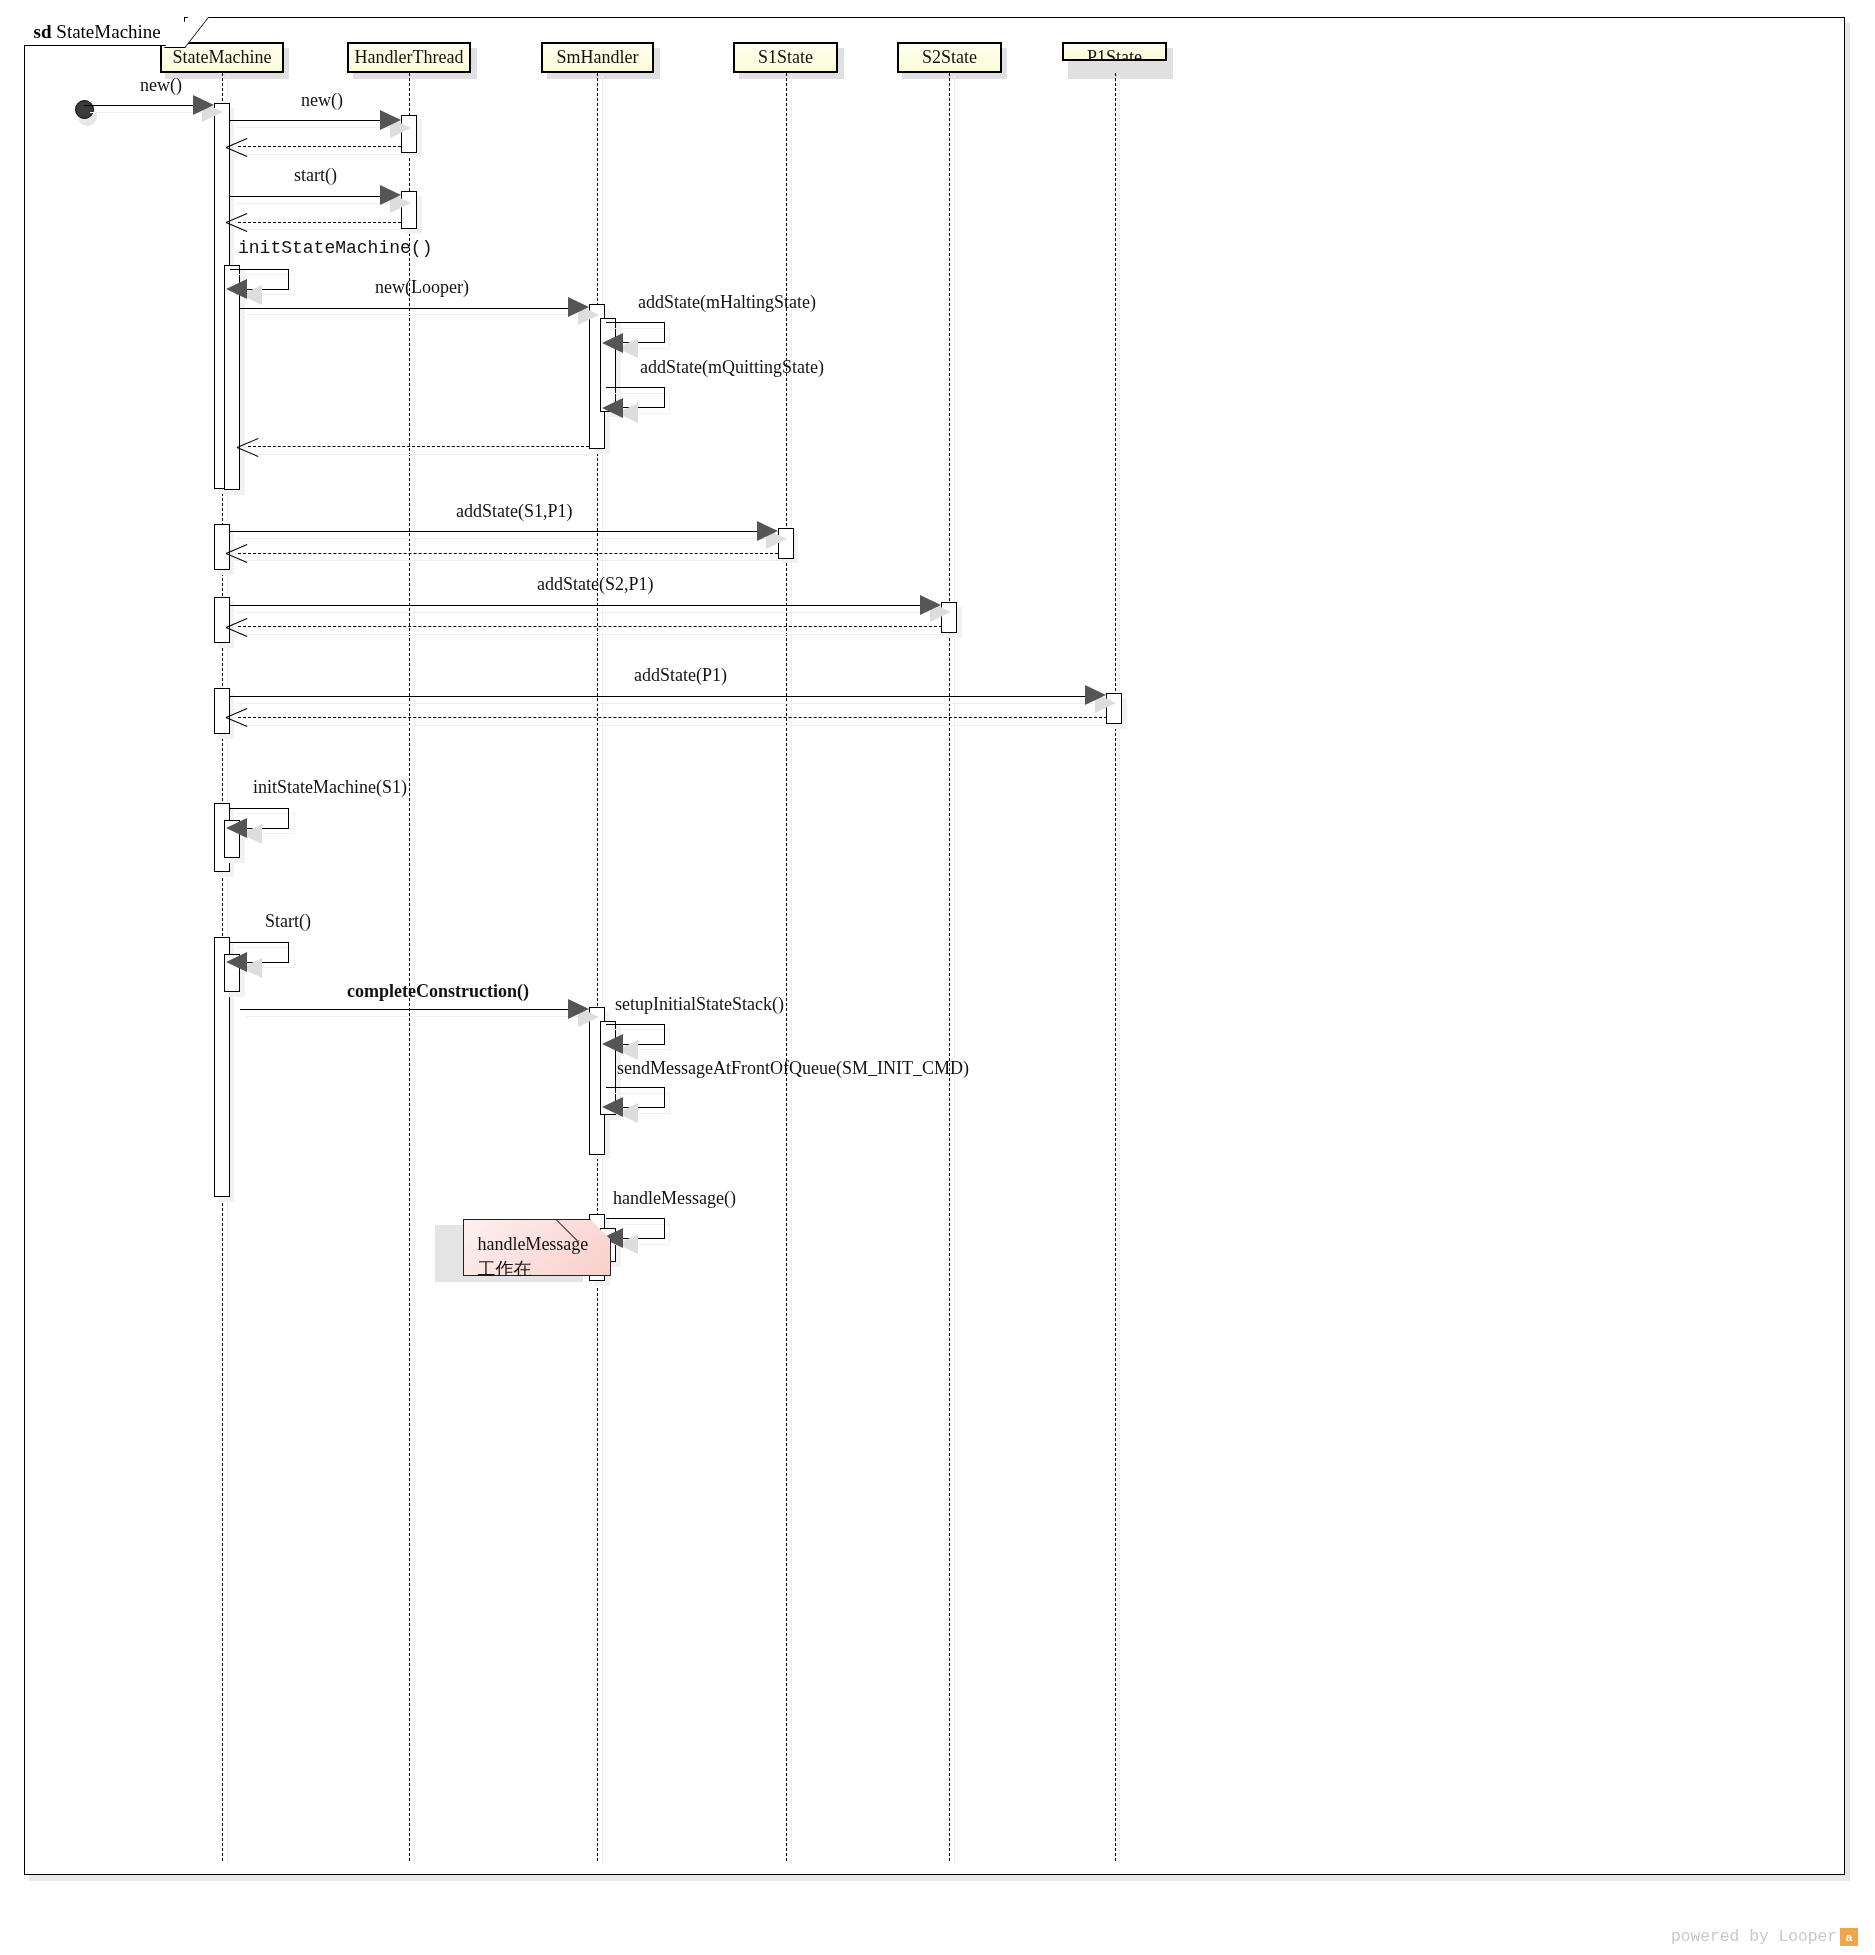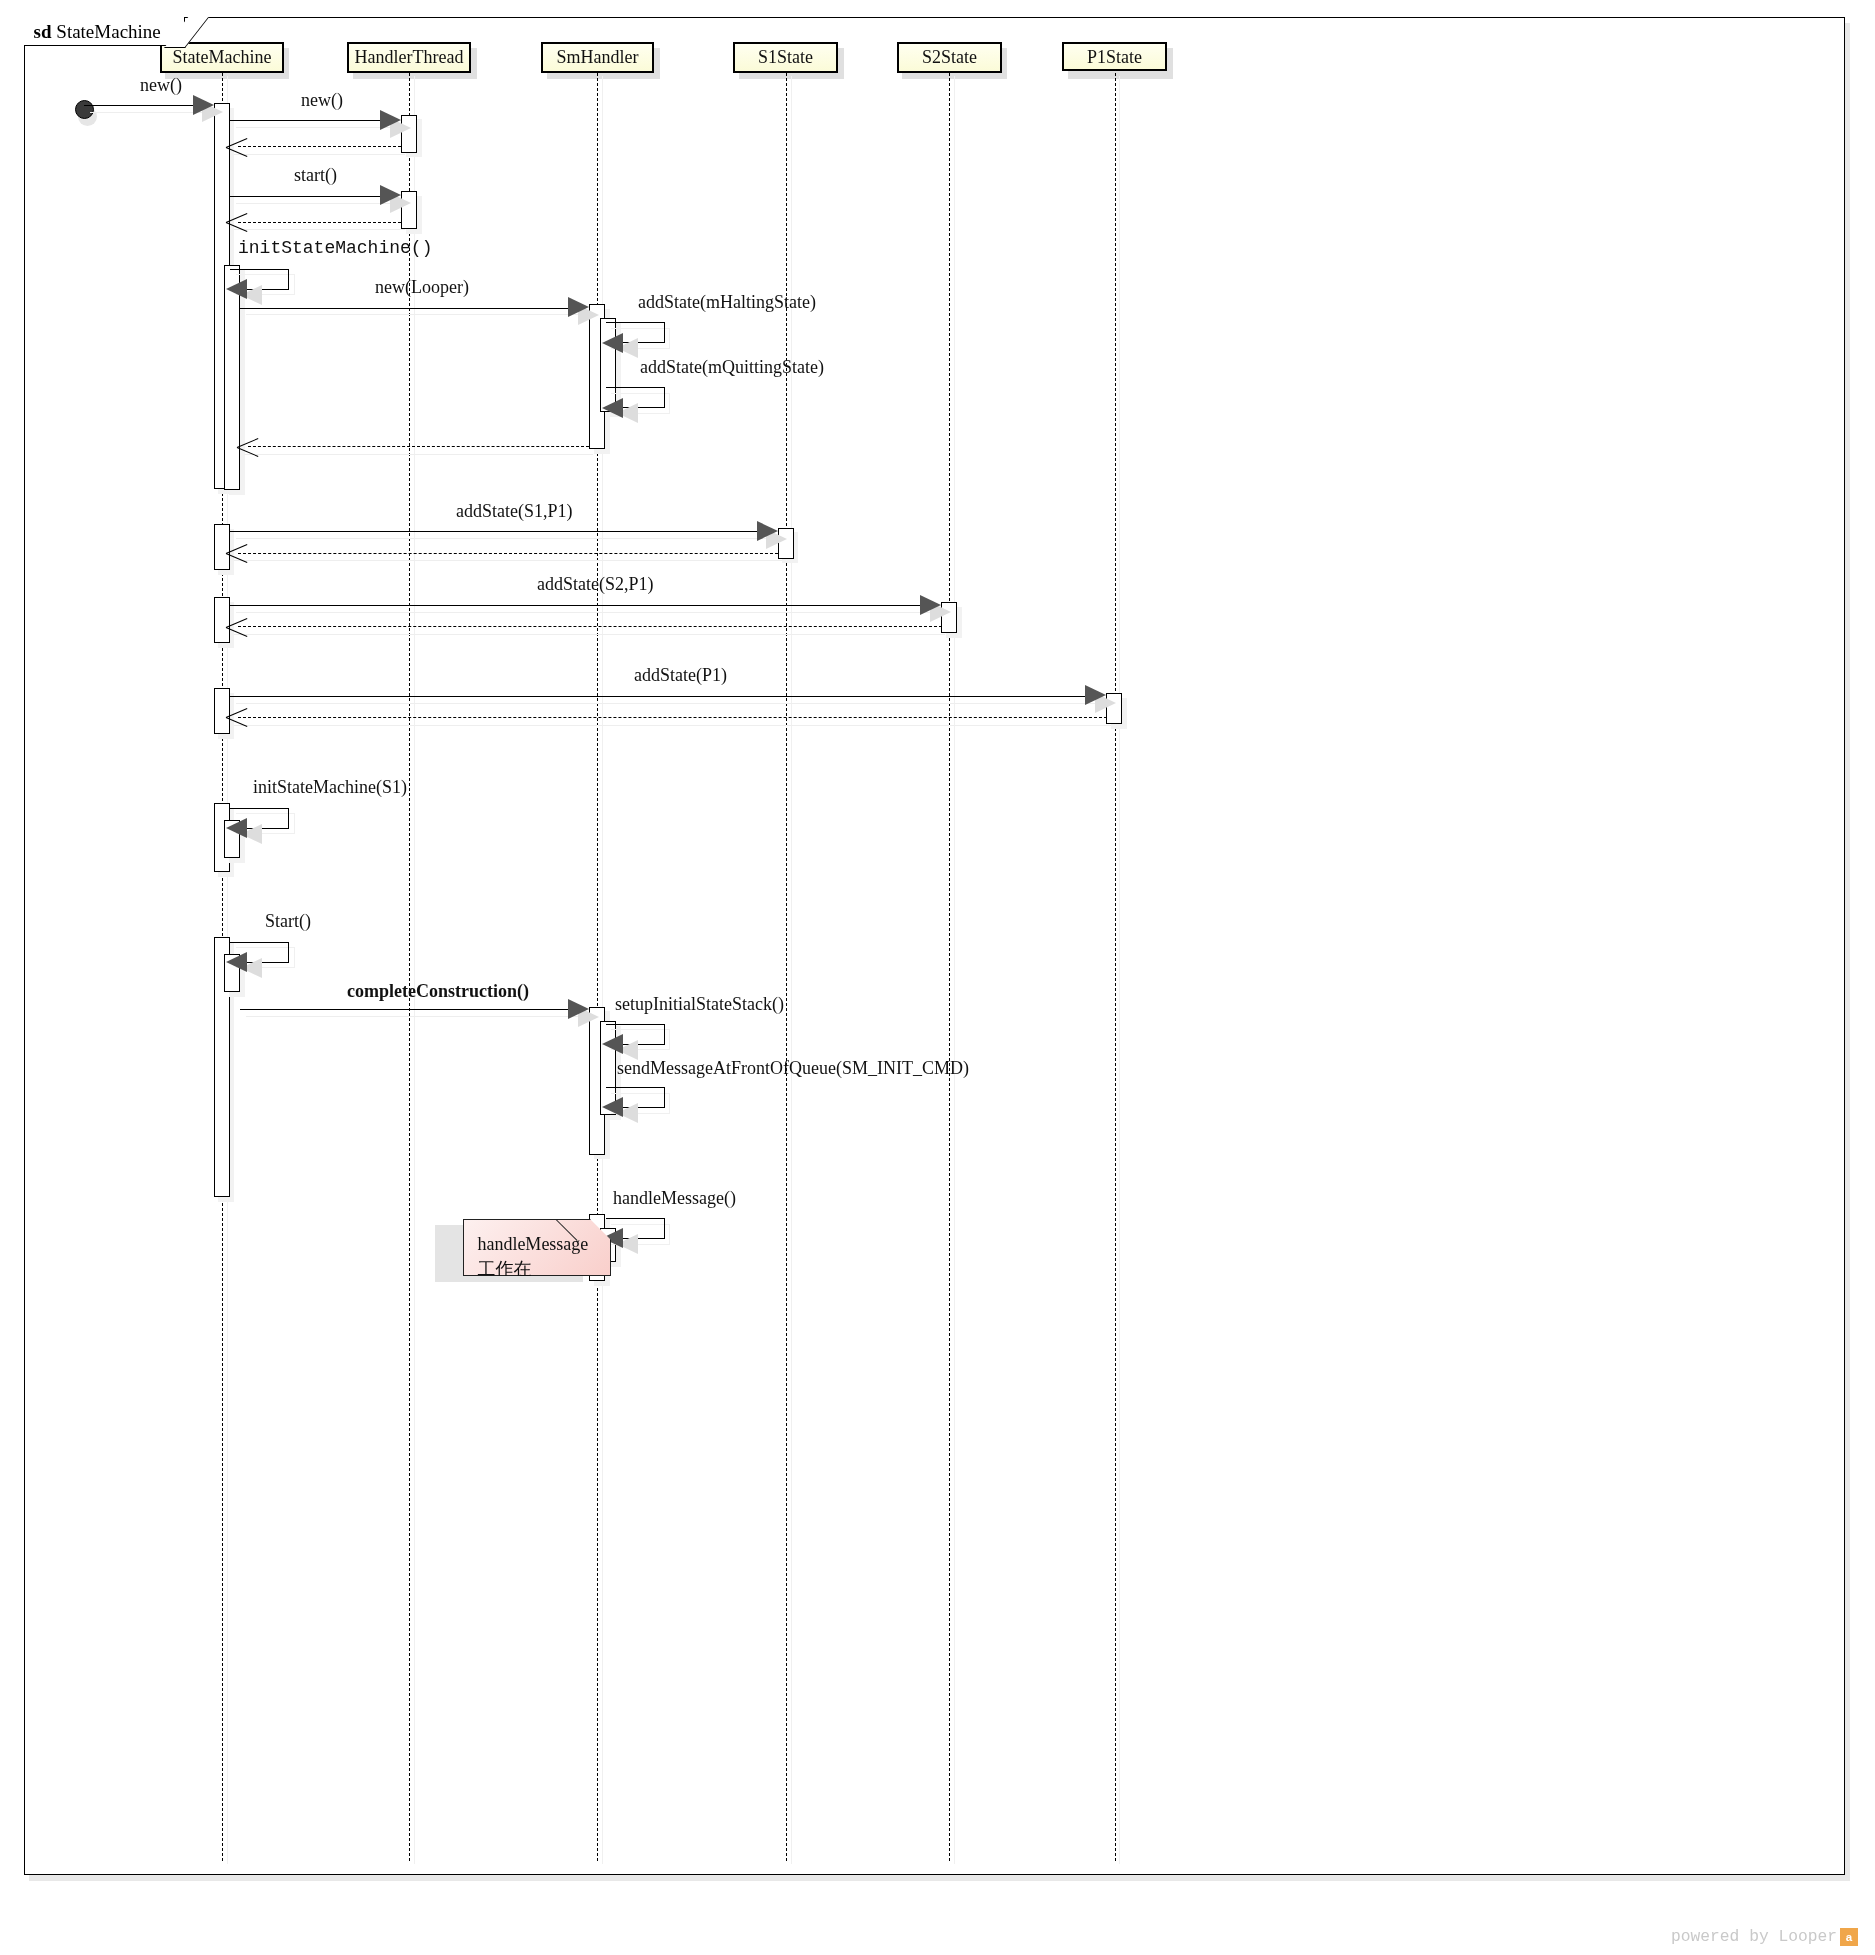--- a/index.html
+++ b/index.html
@@ -266,21 +266,21 @@
       <div class="lifeline-dash" style="left: 597px; top: 73px; height: 1788px;"></div>
       <div class="lifeline-head-shadow" style="left: 739px; top: 48px; width: 105px; height: 31px;"></div>
       <div class="lifeline-head" style="left: 733px; top: 42px; width: 105px; height: 31px;">S1State</div>
       <div class="lifeline-dash-shadow" style="left: 791px; top: 76px; height: 1788px;"></div>
       <div class="lifeline-dash" style="left: 786px; top: 73px; height: 1788px;"></div>
       <div class="lifeline-head-shadow" style="left: 902px; top: 48px; width: 105px; height: 31px;"></div>
       <div class="lifeline-head" style="left: 897px; top: 42px; width: 105px; height: 31px;">S2State</div>
       <div class="lifeline-dash-shadow" style="left: 954px; top: 76px; height: 1788px;"></div>
       <div class="lifeline-dash" style="left: 949px; top: 73px; height: 1788px;"></div>
       <div class="lifeline-head-shadow" style="left: 1068px; top: 48px; width: 105px; height: 31px;"></div>
-      <div class="lifeline-head" style="left: 1062px; top: 42px; width: 105px; height: 29px;">P1State</div>
+      <div class="lifeline-head" style="left: 1062px; top: 42px; width: 105px; height: 19px;">P1State</div>
       <div class="lifeline-dash-shadow" style="left: 1119px; top: 76px; height: 1788px;"></div>
       <div class="lifeline-dash" style="left: 1115px; top: 73px; height: 1788px;"></div>
     </div>
 
   <div id="start-node-shadow" style="left:78px; top:107px;"></div>
   <div id="start-node" style="left:75px; top:100px;"></div>
 
   <div id="activations-layer">
       <div class="activation-shadow" style="left: 218px; top: 108px; width: 16.3px; height: 386px;"></div>
       <div class="activation" style="left: 214px; top: 103px; width: 16.3px; height: 386px;"></div>

